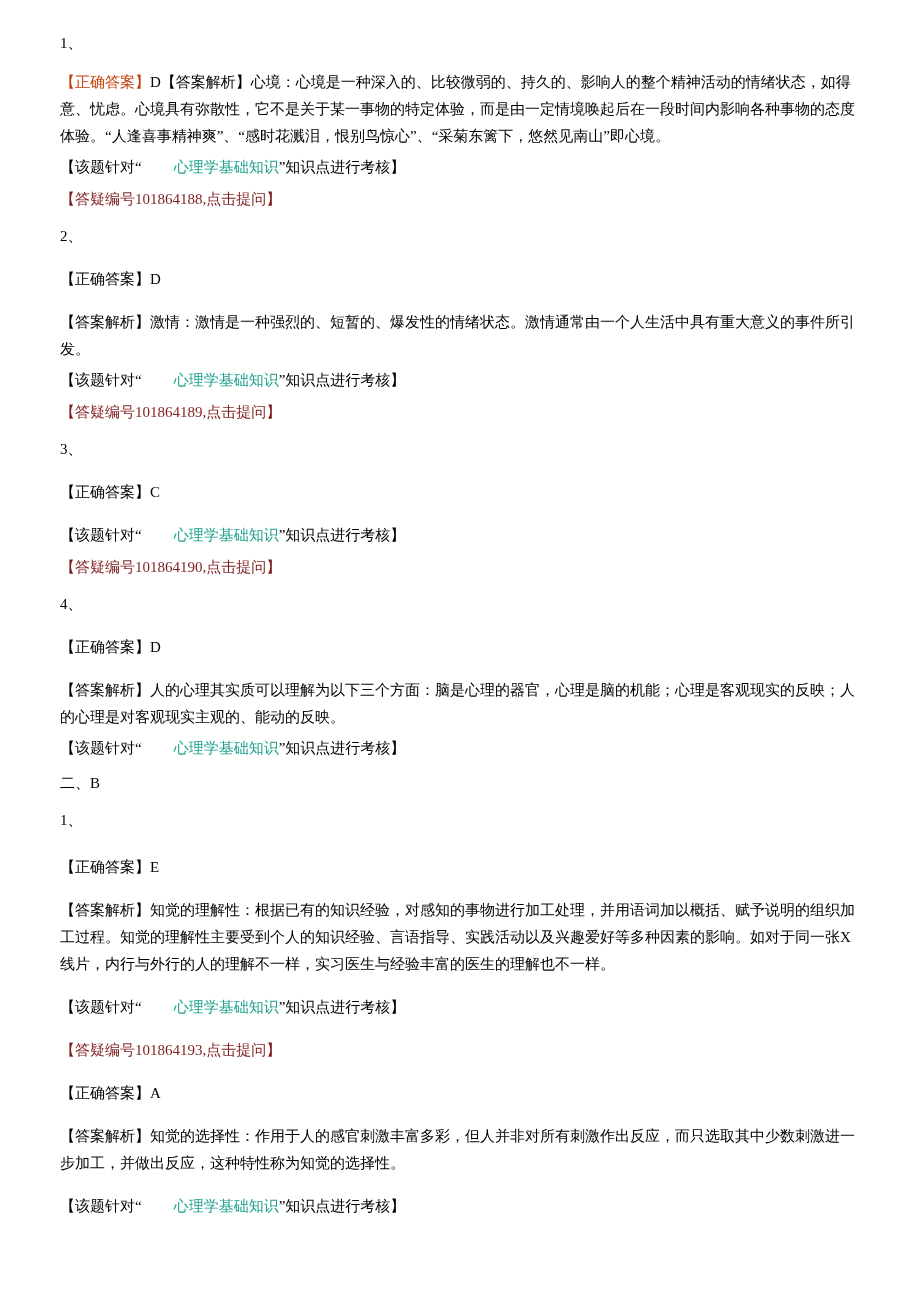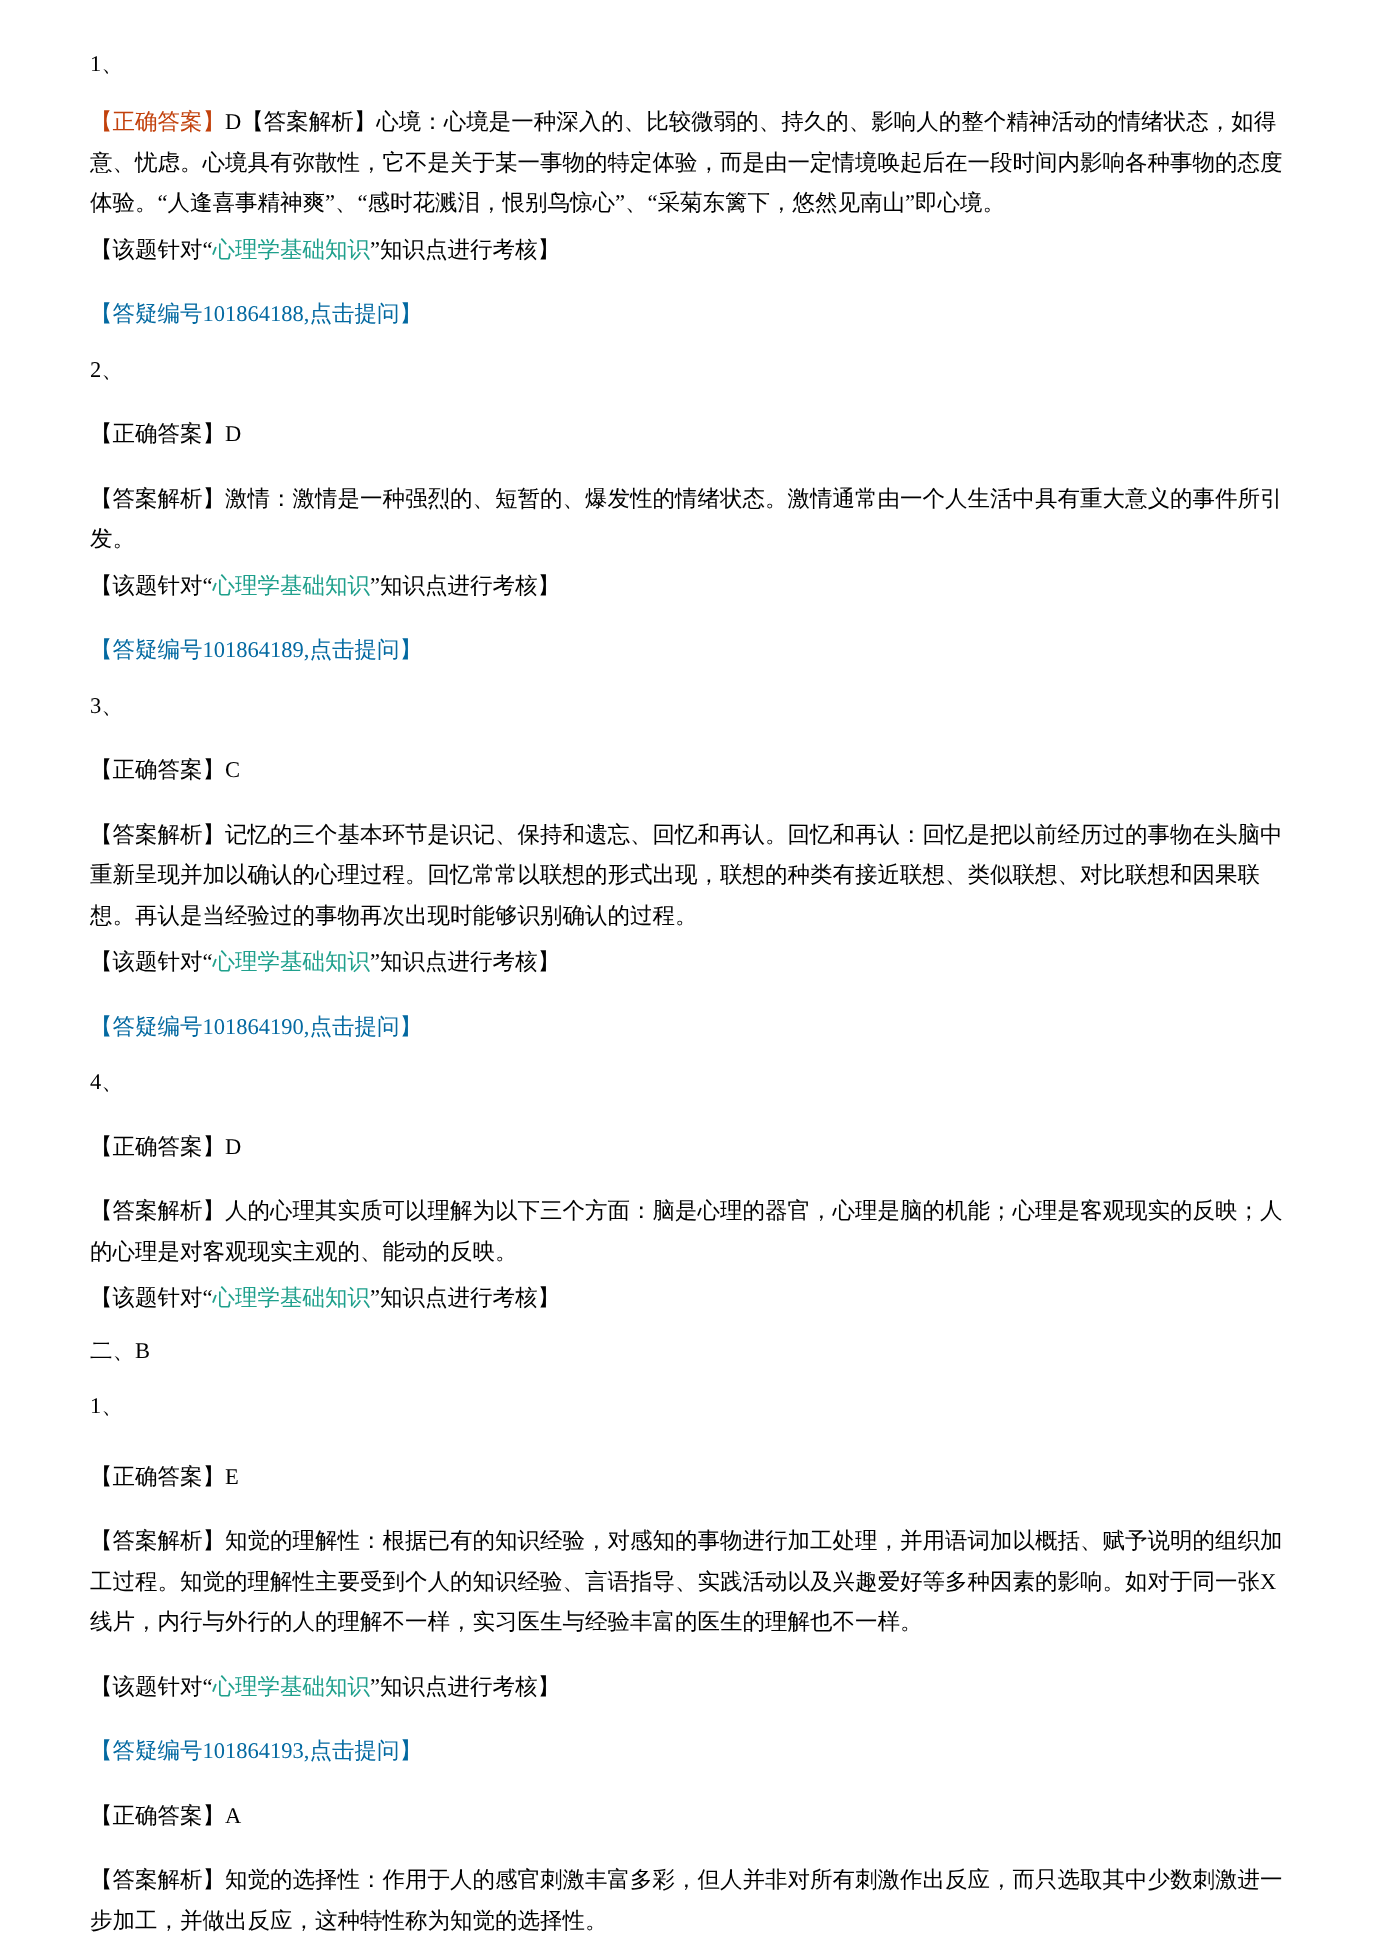--- a/index.html
+++ b/index.html
@@ -30,24 +30,25 @@
       margin: 4px 0;
     }
     .topic-line {
       margin: 4px 0;
     }
     .red {
       color: #c2410c;
     }
     .teal {
       color: #1fa08c;
+      margin-left: 32px;
     }
     .blue-link {
-      color: #0369a1;
-      margin: 16px 0 10px 0;
+      color: #7f1d1d;
+      margin: 5px 0 10px 0;
     }
     .section-header {
       margin: 4px 0 10px 0;
     }
     .spaced-block {
       margin-bottom: 20px;
     }
     .spaced-line {
       margin-bottom: 16px;
     }
@@ -72,21 +73,20 @@
   <div class="explanation">【答案解析】激情：激情是一种强烈的、短暂的、爆发性的情绪状态。激情通常由一个人生活中具有重大意义的事件所引发。</div>
   <div class="topic-line">
     <span>【该题针对“</span><span class="teal">心理学基础知识</span><span>”知识点进行考核】</span>
   </div>
   <div class="blue-link">【答疑编号101864189,点击提问】</div>
 </div>
 
 <div class="question-block">
   <div class="question-num">3、</div>
   <div class="answer-line">【正确答案】C</div>
-  <div class="explanation">【答案解析】记忆的三个基本环节是识记、保持和遗忘、回忆和再认。回忆和再认：回忆是把以前经历过的事物在头脑中重新呈现并加以确认的心理过程。回忆常常以联想的形式出现，联想的种类有接近联想、类似联想、对比联想和因果联想。再认是当经验过的事物再次出现时能够识别确认的过程。</div>
   <div class="topic-line">
     <span>【该题针对“</span><span class="teal">心理学基础知识</span><span>”知识点进行考核】</span>
   </div>
   <div class="blue-link">【答疑编号101864190,点击提问】</div>
 </div>
 
 <div class="question-block">
   <div class="question-num">4、</div>
   <div class="answer-line">【正确答案】D</div>
   <div class="explanation">【答案解析】人的心理其实质可以理解为以下三个方面：脑是心理的器官，心理是脑的机能；心理是客观现实的反映；人的心理是对客观现实主观的、能动的反映。</div>

